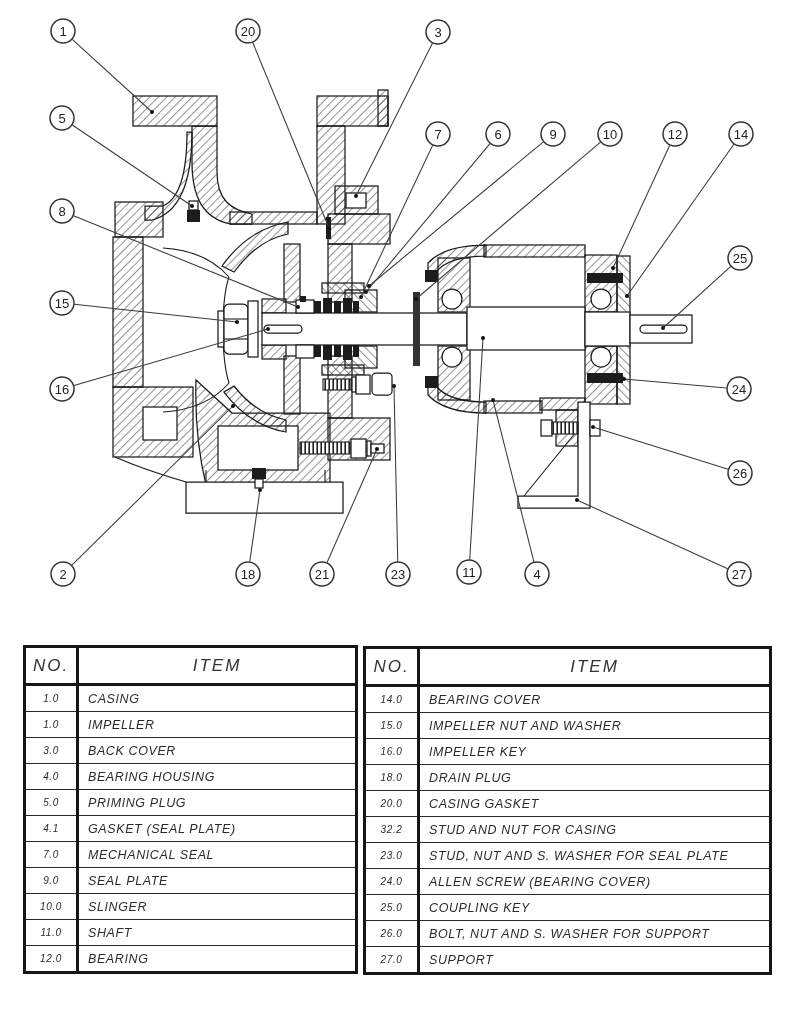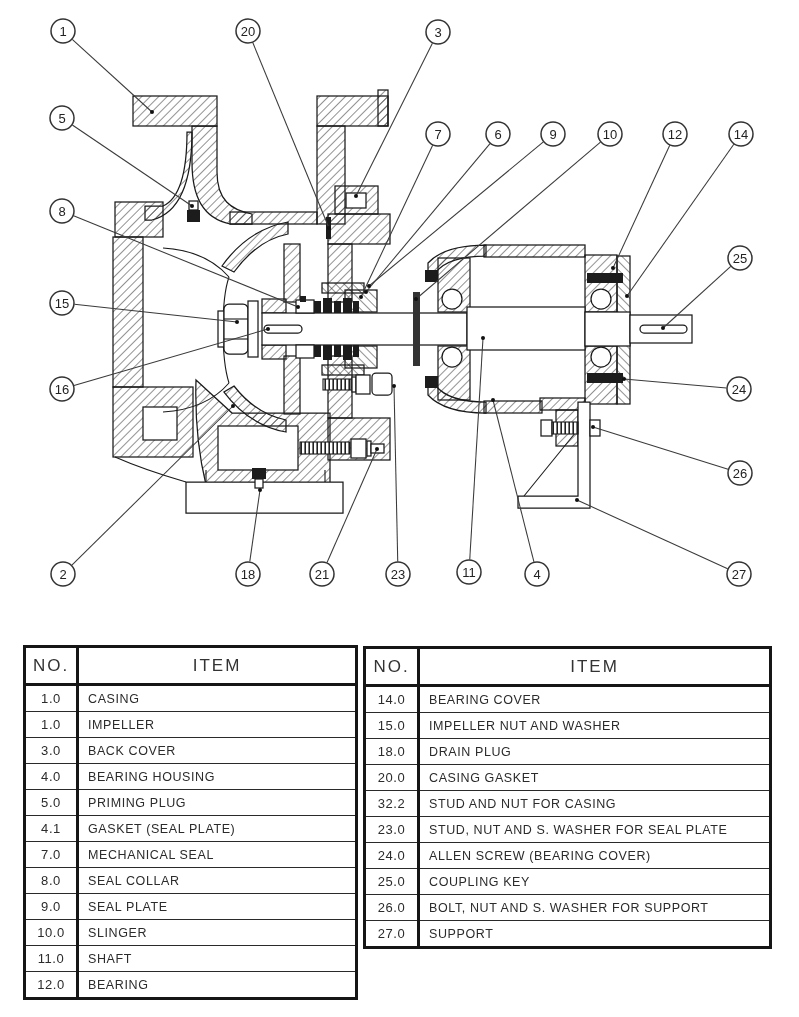--- a/index.html
+++ b/index.html
@@ -16,27 +16,27 @@
   .ln  {fill:none;stroke:#1a1a1a;stroke-width:1.1;}
   .thr {fill:url(#thr);stroke:#1a1a1a;stroke-width:1.1;}
   .leader{stroke:#3a3a3a;stroke-width:1.05;fill:none;}
   .dot {fill:#111;}
   .balloon{fill:#fff;stroke:#333;stroke-width:1.5;}
   .balloon-num{font-size:13px;fill:#222;text-anchor:middle;}
 
   
   table.parts{position:absolute;border-collapse:collapse;background:#fff;
               table-layout:fixed;color:#2b2b2b;}
-  table.parts th, table.parts td{border:1.4px solid #2a2a2a;overflow:hidden;white-space:nowrap;}
+  table.parts th, table.parts td{border:1.4px solid #2a2a2a;overflow:hidden;white-space:nowrap;font-style:italic;}
   table.parts{border:3px solid #161616;}
   table.parts th{border-bottom:3px solid #161616;font-weight:400;font-size:17px;
                  letter-spacing:2px;height:33px;color:#333;}
   table.parts th.no, table.parts td.no{border-right:3px solid #161616;text-align:center;}
   table.parts td{height:23px;font-size:12.5px;letter-spacing:0.6px;}
-  table.parts td.no{font-size:13px;}
+  table.parts td.no{font-size:10px;}
   table.parts td.item{padding-left:9px;text-align:left;}
   #table-left{left:23px;top:645px;width:335px;}
   #table-left col.cno{width:53px;}
   #table-right{left:363px;top:646px;width:409px;}
   #table-right col.cno{width:54px;}
 </style>
 </head>
 <body>
 
 <div class="stage">
@@ -369,24 +369,20 @@
         </tr>
         <tr>
           <td class="no">4.1</td>
           <td class="item">GASKET (SEAL PLATE)</td>
         </tr>
         <tr>
           <td class="no">7.0</td>
           <td class="item">MECHANICAL SEAL</td>
         </tr>
         <tr>
-          <td class="no">8.0</td>
-          <td class="item">SEAL COLLAR</td>
-        </tr>
-        <tr>
           <td class="no">9.0</td>
           <td class="item">SEAL PLATE</td>
         </tr>
         <tr>
           <td class="no">10.0</td>
           <td class="item">SLINGER</td>
         </tr>
         <tr>
           <td class="no">11.0</td>
           <td class="item">SHAFT</td>
@@ -412,20 +408,24 @@
     <tbody>
         <tr>
           <td class="no">14.0</td>
           <td class="item">BEARING COVER</td>
         </tr>
         <tr>
           <td class="no">15.0</td>
           <td class="item">IMPELLER NUT AND WASHER</td>
         </tr>
         <tr>
+          <td class="no">16.0</td>
+          <td class="item">IMPELLER KEY</td>
+        </tr>
+        <tr>
           <td class="no">18.0</td>
           <td class="item">DRAIN PLUG</td>
         </tr>
         <tr>
           <td class="no">20.0</td>
           <td class="item">CASING GASKET</td>
         </tr>
         <tr>
           <td class="no">32.2</td>
           <td class="item">STUD AND NUT FOR CASING</td>

